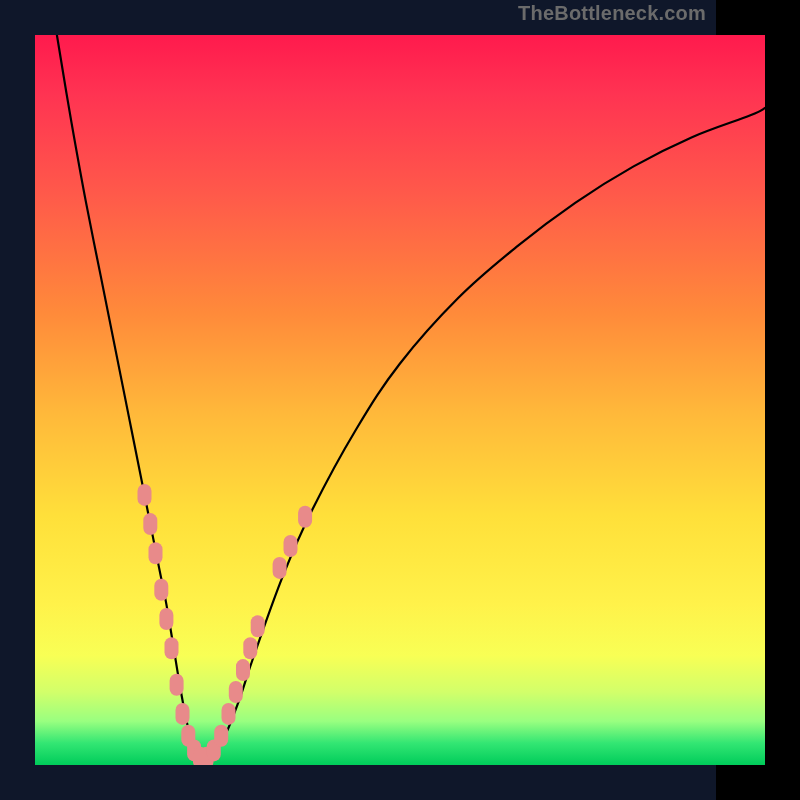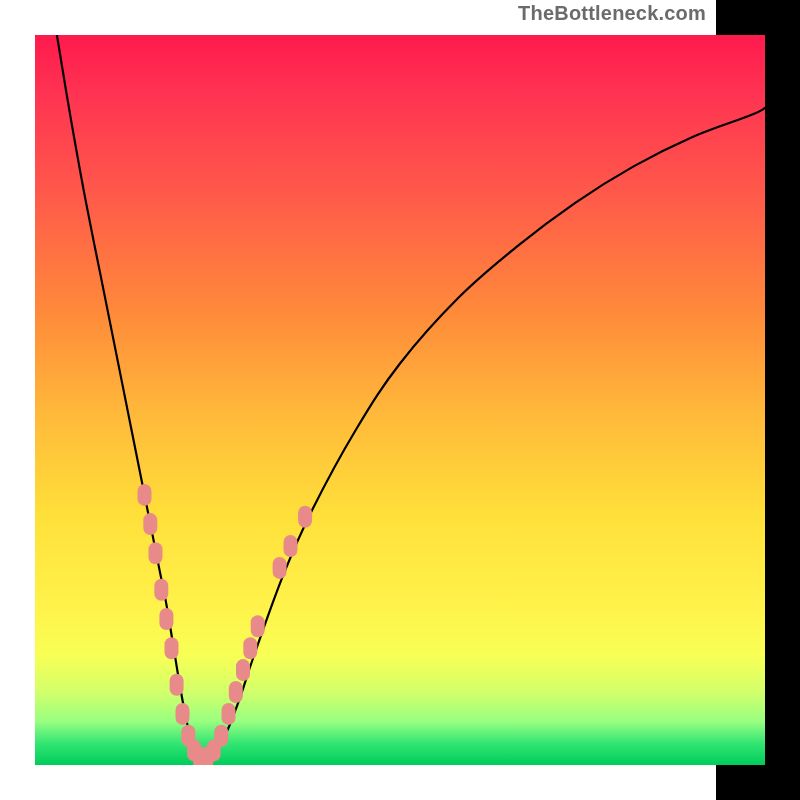--- a/index.html
+++ b/index.html
@@ -8,21 +8,21 @@
     width: 800px;
     height: 800px;
     background: #000;
     overflow: hidden;
     font-family: Arial, Helvetica, sans-serif;
   }
   .frame {
     position: relative;
     width: 716px;
     height: 800px;
-    background: #ffffff;
+    background: #0f172a;
   }
   .plot-area {
     position: absolute;
     left: 35px;
     top: 35px;
     width: 730px;
     height: 730px;
     
     background: linear-gradient(
       to bottom,

